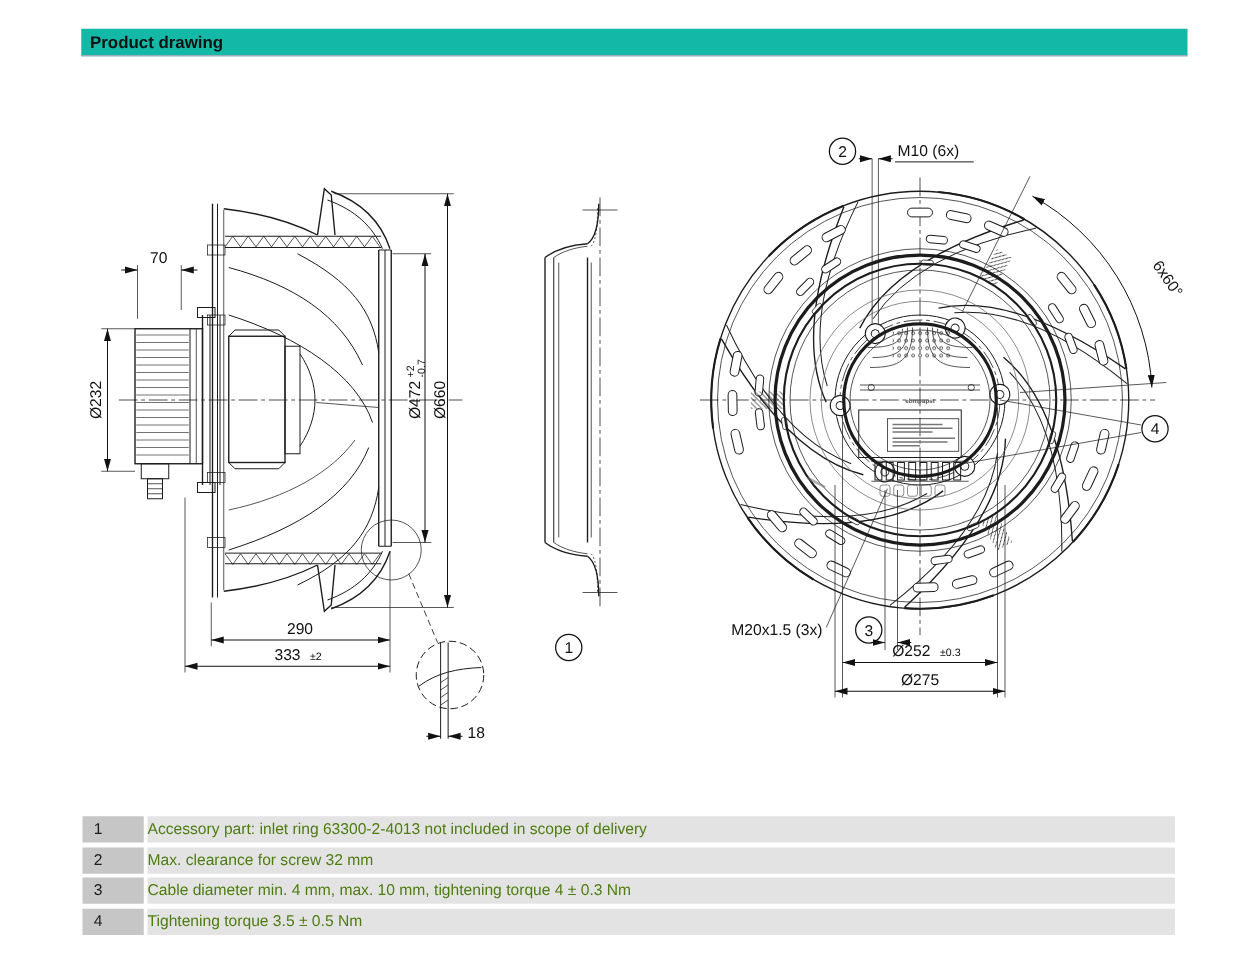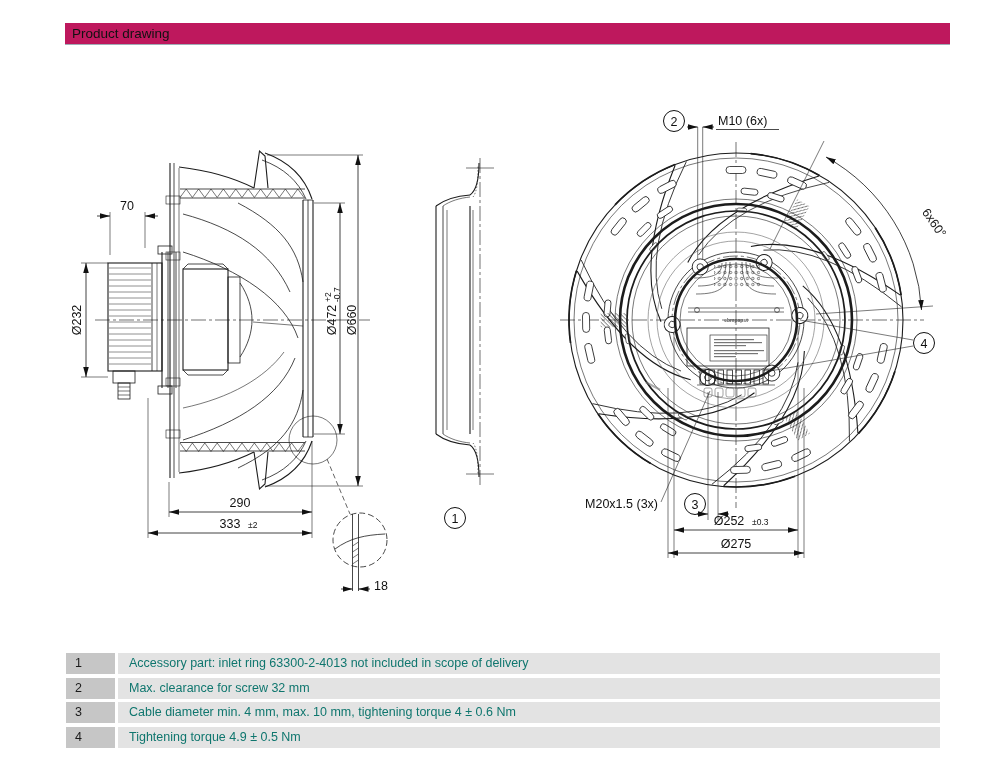--- a/index.html
+++ b/index.html
@@ -1,28 +1,28 @@
 <!DOCTYPE html>
 <html><head>
 <meta charset="utf-8">
 <style>
   html,body{margin:0;padding:0;background:#fff;}
   .page{position:relative;width:1000px;height:775px;background:#fff;overflow:hidden;
         font-family:"Liberation Sans",sans-serif;}
   .titlebar{position:absolute;left:65px;top:23px;width:878px;height:21px;
-            background:#be185d;border-bottom:1px solid #9fadb6;
-            font-size:13.5px;font-weight:normal;color:#111;line-height:21px;padding-left:7px;}
+            background:#14b8a6;border-bottom:1px solid #9fadb6;
+            font-size:13.5px;font-weight:bold;color:#111;line-height:21px;padding-left:7px;}
   .drawing{position:absolute;left:0;top:0;width:1000px;height:775px;}
   
   .notes{position:absolute;left:66px;top:653px;width:874px;}
   .nrow{position:absolute;left:0;height:21px;width:874px;}
   .ncell{position:absolute;left:0;top:0;width:49px;height:21px;background:#c6c6c6;
          font-size:12.5px;color:#1a1a1a;line-height:21px;padding-left:9px;box-sizing:border-box;}
   .tcell{position:absolute;left:52px;top:0;width:822px;height:21px;background:#e3e3e3;
-         font-size:12.5px;color:#0f766e;line-height:21px;padding-left:11px;box-sizing:border-box;}
+         font-size:12.5px;color:#4d7c0f;line-height:21px;box-sizing:border-box;}
   
   .w06{stroke:#1c1c1c;stroke-width:.6;fill:none}
   .w08{stroke:#1c1c1c;stroke-width:.8;fill:none}
   .w11{stroke:#1c1c1c;stroke-width:1.1;fill:none}
   .w16{stroke:#1c1c1c;stroke-width:1.7;fill:none}
   .w24{stroke:#1c1c1c;stroke-width:2.6;fill:none}
   .lt{stroke:#666;stroke-width:.6;fill:none}
   .fin{stroke:#333;stroke-width:.55;fill:none}
   .cl{stroke:#333;stroke-width:.7;fill:none;stroke-dasharray:15 3 3 3}
   .ext{stroke:#222;stroke-width:.6;fill:none}
@@ -396,21 +396,21 @@
     <div class="nrow" style="top:0px">
       <div class="ncell">1</div>
       <div class="tcell">Accessory part: inlet ring 63300-2-4013 not included in scope of delivery</div>
     </div>
     <div class="nrow" style="top:25px">
       <div class="ncell">2</div>
       <div class="tcell">Max. clearance for screw 32 mm</div>
     </div>
     <div class="nrow" style="top:49px">
       <div class="ncell">3</div>
-      <div class="tcell">Cable diameter min. 4 mm, max. 10 mm, tightening torque 4 ± 0.6 Nm</div>
+      <div class="tcell">Cable diameter min. 4 mm, max. 10 mm, tightening torque 4 ± 0.3 Nm</div>
     </div>
     <div class="nrow" style="top:74px">
       <div class="ncell">4</div>
-      <div class="tcell">Tightening torque 4.9 ± 0.5 Nm</div>
+      <div class="tcell">Tightening torque 3.5 ± 0.5 Nm</div>
     </div>
   </div>
 
 </div>
 
 </body></html>

